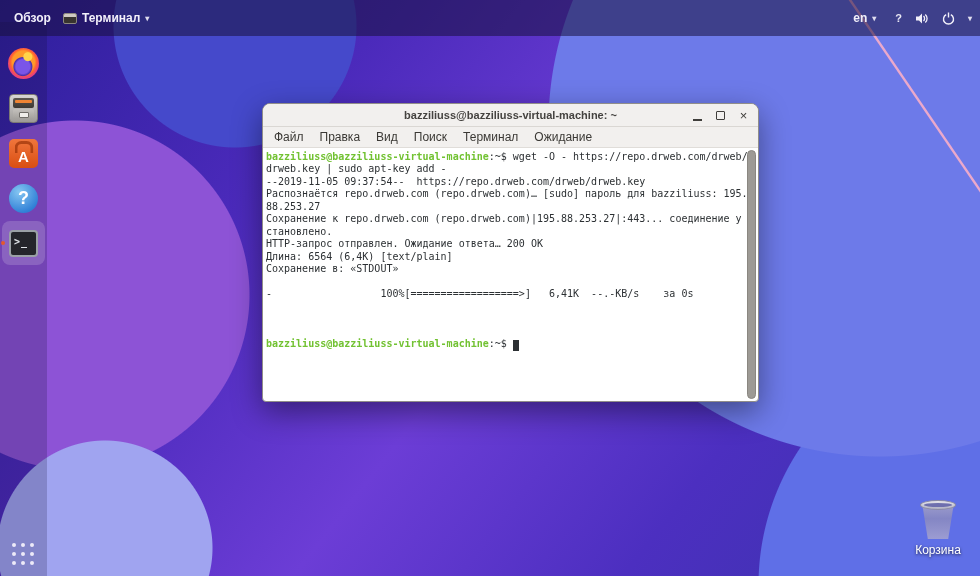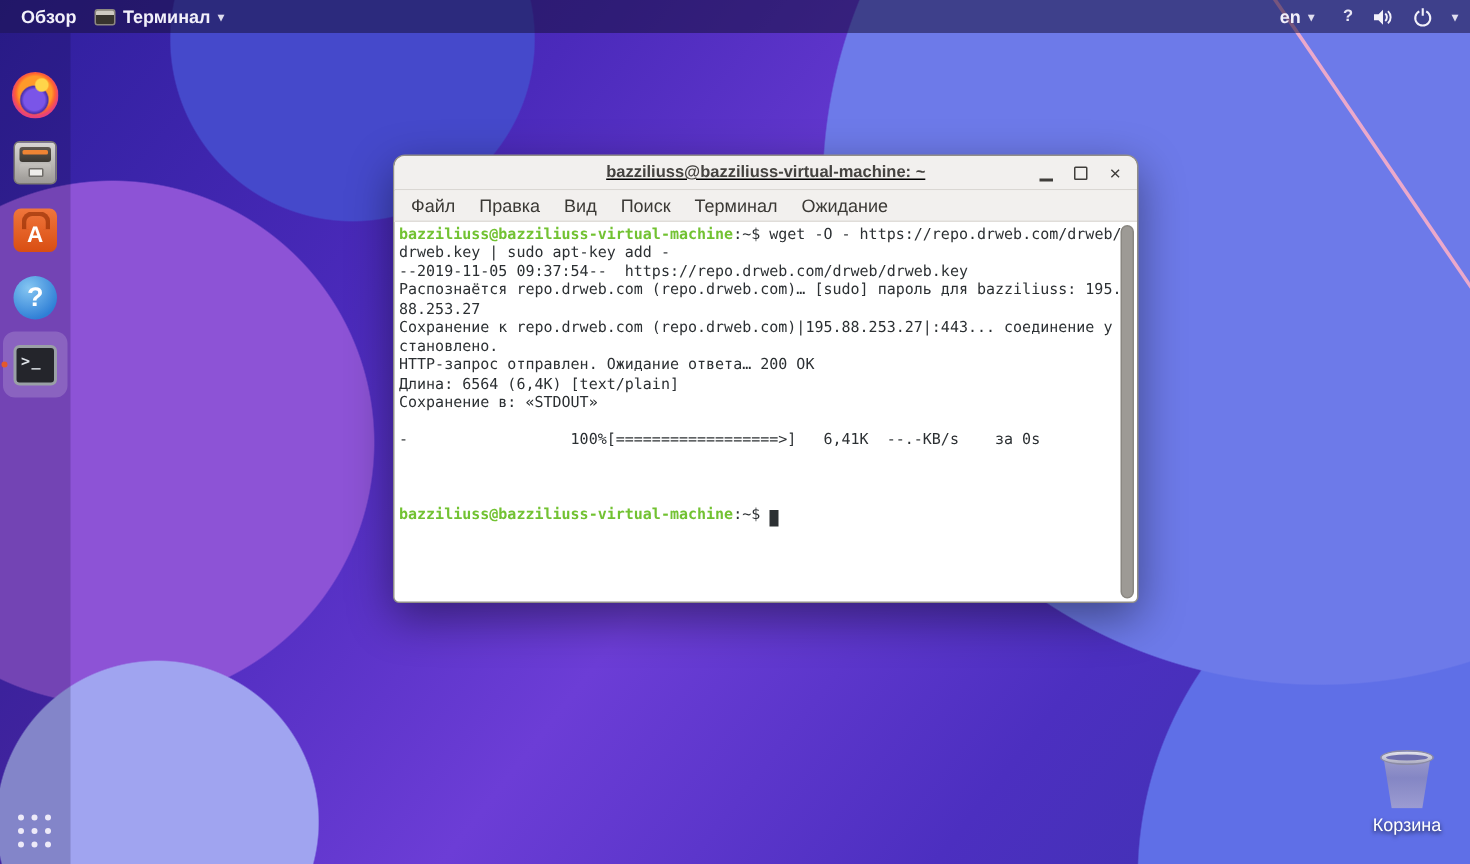--- a/index.html
+++ b/index.html
@@ -14,21 +14,21 @@
       radial-gradient(circle 175px at 75px 295px,  #8d53d6 0 174px, transparent 175px),
       radial-gradient(circle 122px at 235px 26px,  #4549cb 0 121px, transparent 122px),
       radial-gradient(circle 332px at 880px 125px, #6d7ae9 0 331px, transparent 332px),
       radial-gradient(circle 247px at 1005px 585px,#5f6fe7 0 246px, transparent 247px),
       linear-gradient(128deg, #2e1f9c 0%, #4b2abb 28%, #6c3dd6 52%, #4c2fc0 75%, #3a34ac 100%);
   }
   .deco-svg { position:absolute; inset:0; width:100%; height:100%; }
 
   
   .topbar {
-    position:absolute; top:0; left:0; right:0; height:22px;
+    position:absolute; top:0; left:0; right:0; height:36px;
     background:rgba(24,16,62,0.55);
     display:flex; align-items:center; padding:0 8px;
     color:#f2f0fa; font-size:12px; font-weight:bold; z-index:30;
   }
   .tb-item { display:flex; align-items:center; gap:5px; padding:0 6px; height:22px; cursor:default; }
   .tb-appicon { width:14px; height:11px; background:#38342f; border:1px solid #8d8880; border-radius:2px; position:relative; }
   .tb-appicon::before { content:""; position:absolute; top:0; left:0; right:0; height:3px; background:#cfcac2; border-radius:1px 1px 0 0; }
   .caret { font-size:8px; opacity:.9; }
   .tb-clock { position:absolute; left:50%; transform:translateX(-50%); }
   .tb-right { margin-left:auto; display:flex; align-items:center; gap:13px; }
@@ -73,21 +73,21 @@
   .bucket .rim { position:absolute; top:0; left:0; width:36px; height:10px; border-radius:50%;
     background:linear-gradient(180deg,#e6e6ee,#aeaec2); border:1px solid #8b8ba4; }
   .bucket .rim::after { content:""; position:absolute; inset:2px 3px; border-radius:50%; background:#6e6fae; }
   .trash-label { margin-top:3px; color:#fff; font-size:12px; text-shadow:0 1px 3px rgba(0,0,0,.7); }
 
   
   .window { position:absolute; left:262px; top:103px; width:497px; height:299px;
     border:1px solid #918e89; border-radius:8px 8px 4px 4px;
     box-shadow:0 10px 30px rgba(0,0,0,.42); background:#fff; z-index:25; }
   .titlebar { height:23px; background:linear-gradient(#f5f3f1,#ecding 0); background:#f2f0ee; border-bottom:1px solid #dad7d3;
-    border-radius:7px 7px 0 0; display:flex; align-items:center; justify-content:center; position:relative;text-decoration:underline; }
+    border-radius:7px 7px 0 0; display:flex; align-items:center; justify-content:center; position:relative; }
   .title { font-size:11px; font-weight:bold; color:#454340; }
   .winbtns { position:absolute; right:3px; top:0; height:23px; display:flex; align-items:center; }
   .winbtn { width:23px; height:23px; display:flex; align-items:center; justify-content:center; color:#403e3b; }
   .g-min { width:9px; height:2px; background:#403e3b; margin-top:9px; }
   .g-max { width:9px; height:9px; border:1.5px solid #403e3b; border-radius:1px; }
   .g-close { font-size:13px; line-height:1; }
   .menubar { height:21px; background:#f2f0ee; border-bottom:1px solid #e0ddd9; display:flex; align-items:center; padding-left:5px; gap:4px; }
   .menu-item { font-size:12px; color:#3b3935; padding:1px 6px; border-radius:3px; }
   .term { position:absolute; top:45px; left:1px; right:1px; bottom:1px; background:#ffffff; overflow:hidden; padding:2px 14px 0 2px; }
   .term-line { white-space:pre; font-family:"DejaVu Sans Mono", monospace; font-size:10px; line-height:12.45px; height:12.45px; }

